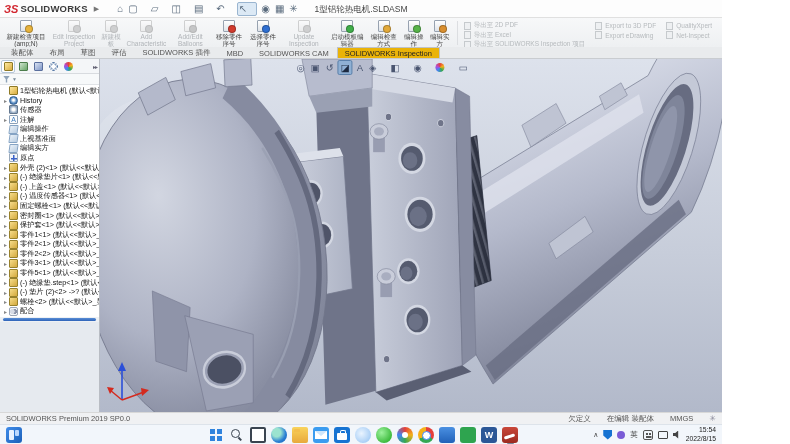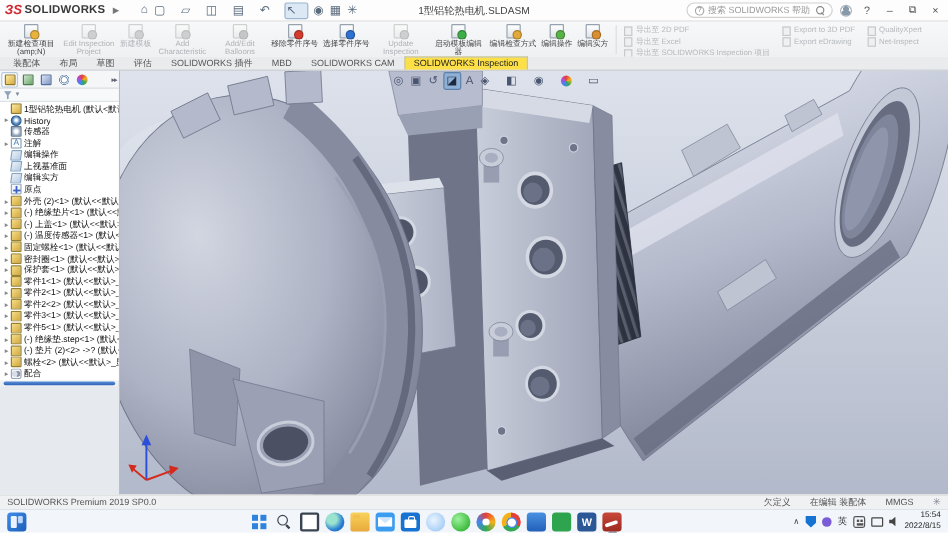--- a/index.html
+++ b/index.html
@@ -1,18 +1,18 @@
 <!DOCTYPE html>
 <html><head>
 <meta charset="utf-8">
 <style>
 *{box-sizing:border-box;margin:0;padding:0}
 html,body{width:790px;height:444px;overflow:hidden}
 body{font-family:"Liberation Sans",sans-serif;font-size:9px;color:#333;background:#fff}
-.app{display:flex;flex-direction:column;width:790px;height:444px}
+.app{display:flex;flex-direction:column;width:722px;height:444px}
 
 
 .titlebar{height:18px;display:flex;align-items:center;background:#fdfdfd;border-bottom:1px solid #e0e0e0;padding:0 4px;gap:3px;position:relative;flex:none}
 .brand{display:flex;align-items:center;gap:2px}
 .ds-mark{color:#d22730;font-weight:bold;font-style:italic;font-size:11px}
 .brand-text{font-weight:bold;font-size:9.5px;letter-spacing:.2px;color:#3a3a3a}
 .expander{color:#777;font-size:7px;margin-left:4px}
 .qa{display:flex;align-items:center;gap:3px;margin-left:14px}
 .qa-btn{display:flex;align-items:center;font-size:10px;color:#56taupe;color:#5a6b7d;height:14px;padding:0 1px}
 .qa-btn.pressed{border:1px solid #9ab5d0;background:#dce9f5;border-radius:2px}
@@ -48,22 +48,22 @@
 .rlabel{font-size:6.5px;line-height:1.1;text-align:center;color:#444;margin-top:1px}
 .rbtn.disabled .rlabel{color:#b0b4b8}
 .rbtn.disabled .ricn{opacity:.45;filter:grayscale(1)}
 .rsep{width:1px;background:#dcdee1;margin:2px 4px;flex:none}
 .export-col{display:flex;flex-direction:column;justify-content:flex-start;gap:1.5px;padding:2.5px 8px 0 2px}
 .export-item{display:flex;align-items:center;gap:3px;color:#b6babd;font-size:6.5px;white-space:nowrap;height:8px}
 .export-icn{width:7px;height:8px;border:1px solid #c6cacd;background:#eef0f2;flex:none}
 
 
 .cmdtabs{height:12px;background:#e9ebed;display:flex;align-items:flex-end;padding-left:3px;border-bottom:1px solid #c9ccd0;flex:none}
-.ctab{font-size:7.5px;color:#555;padding:0 7px;height:11px;display:flex;align-items:flex-start;border:1px solid transparent;border-bottom:none;white-space:nowrap}
-.ctab.active{background:#fde047;border-color:#bfc3c7;color:#222}
+.ctab{font-size:7.5px;color:#555;padding:0 7px;height:11px;display:flex;align-items:center;border:1px solid transparent;border-bottom:none;white-space:nowrap}
+.ctab.active{background:#eab308;border-color:#bfc3c7;color:#222}
 
 
 .main{flex:1;display:flex;min-height:0;position:relative}
 .leftpanel{width:100px;background:#eef1f4;border-right:1px solid #b9bdc4;display:flex;flex-direction:column;flex:none}
 .ptabs{height:15px;display:flex;align-items:center;background:#f4f6f8;border-bottom:1px solid #d8dbdf;padding:0 1px;gap:1px;flex:none}
 .ptab{width:14px;height:13px;display:flex;align-items:center;justify-content:center;border-radius:2px;border:1px solid transparent}
 .ptab.active{background:#fff;border-color:#b5c7da}
 .ptg{width:9px;height:9px;border-radius:1px}
 .pt-fm{background:linear-gradient(135deg,#ffe9a0,#d8ac3e);border:1px solid #8f7a26}
 .pt-pm{background:linear-gradient(135deg,#cfe3cf,#6aa86a);border:1px solid #4c7d4c}
@@ -226,32 +226,20 @@
           <span>▦</span>
 
         </span>
 
         <span class="qa-btn">
           <span>✳</span>
           <span class="qcaret caret">▾</span>
         </span>
       </div>
     <div class="doc-title">1型铝轮热电机.SLDASM</div>
-    <div class="tb-right">
-      <div class="search-pill">
-        <span class="q-circ">?</span>
-        <span>搜索 SOLIDWORKS 帮助</span>
-        <span class="mag"></span>
-      </div>
-      <span class="person"></span>
-      <span class="win-btn">?</span>
-      <span class="win-btn">–</span>
-      <span class="win-btn">⧉</span>
-      <span class="win-btn">×</span>
-    </div>
   </div>
 
   <div class="ribbon">
     <div style="display:flex">
 
         <div class="rbtn">
           <span class="ricn i-new-inspection-project"></span>
           <span class="rlabel">新建检查项目(amp;N)</span>
         </div>
 

